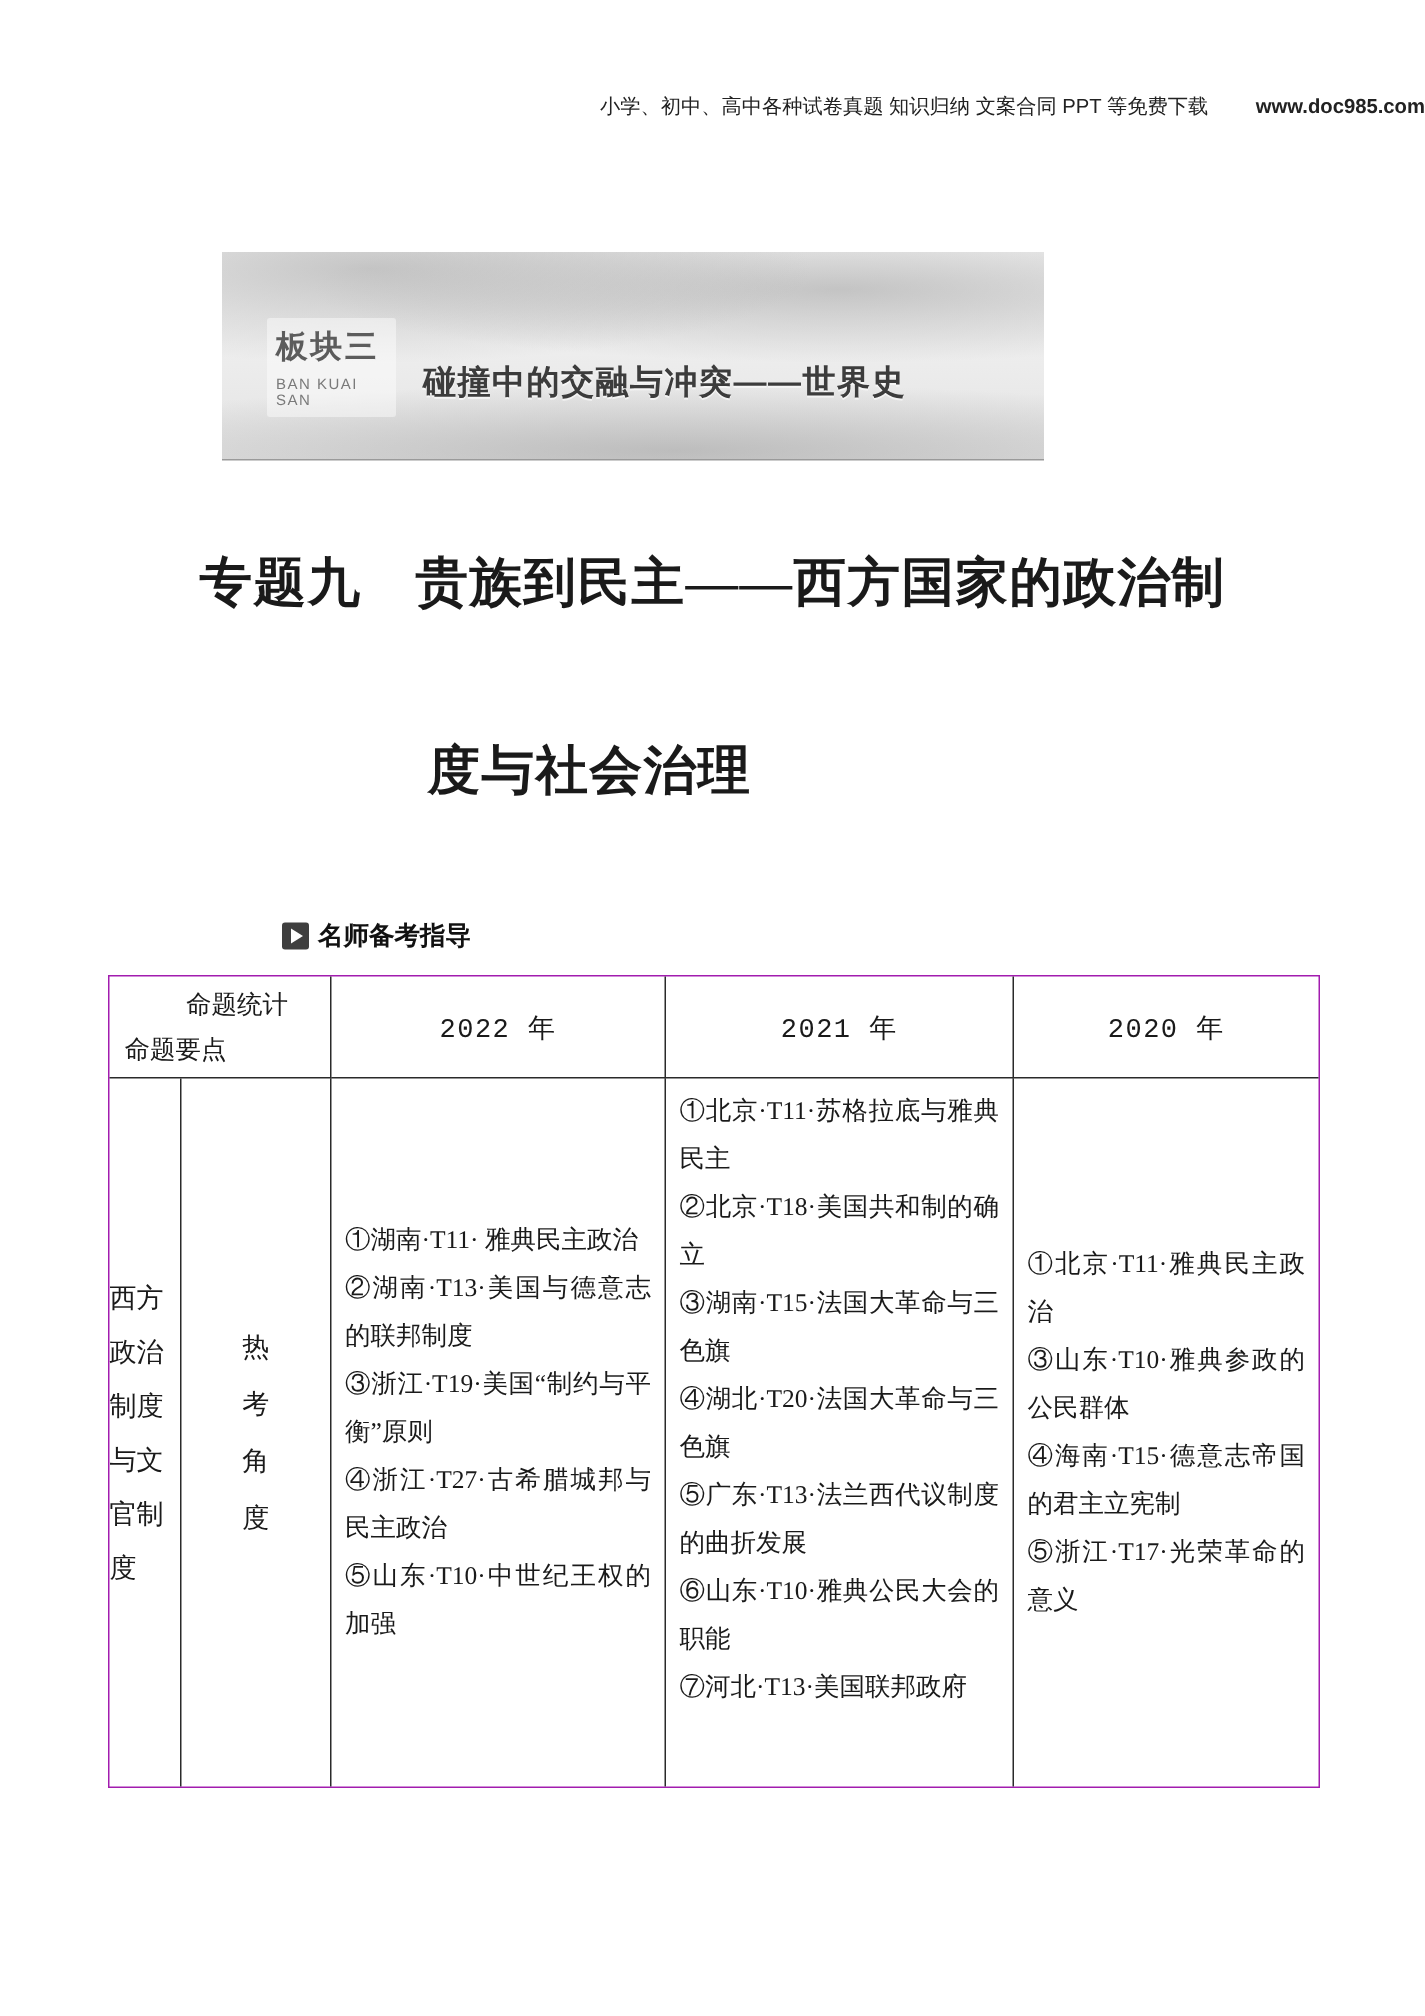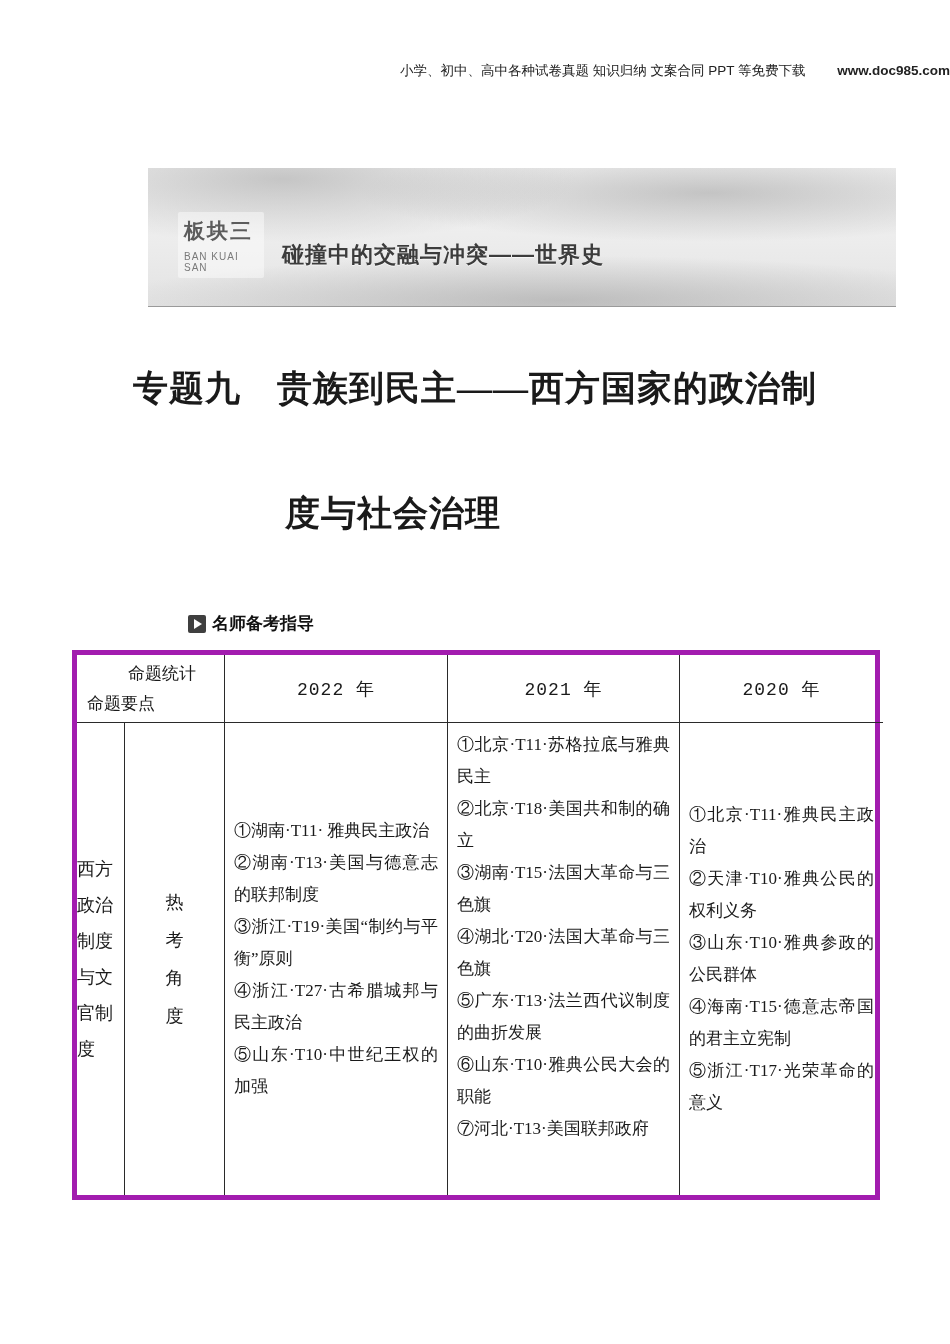--- a/index.html
+++ b/index.html
@@ -13,21 +13,21 @@
   
   .top-header {
     position:absolute; top:62px; left:0; width:100%;
     text-align:right; font-size:13.5px; color:#222;
     font-family:"Liberation Sans","DejaVu Sans",sans-serif;
   }
   .top-header .site { font-weight:bold; margin-left:28px; }
 
   
   .banner {
-    position:absolute; left:148px; top:168px; width:748px; height:139px;
+    position:absolute; left:148px; top:168px; width:548px; height:139px;
     background:
       radial-gradient(ellipse 420px 90px at 18% 8%, rgba(160,160,160,.55), rgba(160,160,160,0) 70%),
       radial-gradient(ellipse 500px 70px at 75% 18%, rgba(140,140,140,.45), rgba(140,140,140,0) 70%),
       radial-gradient(ellipse 600px 60px at 55% 96%, rgba(150,150,150,.5), rgba(150,150,150,0) 75%),
       linear-gradient(180deg,#f4f4f4 0%,#ececec 55%,#e3e3e3 100%);
     border-bottom:1px solid #9a9a9a;
   }
   .banner-badge {
     position:absolute; left:30px; top:44px; width:86px; height:66px;
     background:rgba(255,255,255,.45); border-radius:2px;
@@ -75,21 +75,21 @@
     margin-left:2px;
   }
   .section-label { font-size:17px; font-weight:bold; color:#111; }
 
   
   .stat-table {
     position:absolute; left:72px; top:650px; width:808px;
     display:grid;
     grid-template-columns:48px 100px 223px 232px 203px;
     grid-template-rows:68px 472px;
-    border:5px solid #a21caf;
+    border:1px solid #a21caf;
     font-size:17px;
   }
   .cell { border-right:1px solid #2a2a2a; border-bottom:1px solid #2a2a2a; }
   .cell.last-col { border-right:none; }
   .cell.last-row { border-bottom:none; }
 
   .corner-cell {
     grid-column:1 / 3;
     display:flex; flex-direction:column; justify-content:space-between;
     padding:7px 10px; font-size:17px;
@@ -168,21 +168,20 @@
         <div class="cell-item">①北京·T11·苏格拉底与雅典民主</div>
         <div class="cell-item">②北京·T18·美国共和制的确立</div>
         <div class="cell-item">③湖南·T15·法国大革命与三色旗</div>
         <div class="cell-item">④湖北·T20·法国大革命与三色旗</div>
         <div class="cell-item">⑤广东·T13·法兰西代议制度的曲折发展</div>
         <div class="cell-item">⑥山东·T10·雅典公民大会的职能</div>
         <div class="cell-item">⑦河北·T13·美国联邦政府</div>
       </div>
     <div class="cell list-cell v-center last-col last-row">
         <div class="cell-item">①北京·T11·雅典民主政治</div>
-        <div class="cell-item">②天津·T10·雅典公民的权利义务</div>
         <div class="cell-item">③山东·T10·雅典参政的公民群体</div>
         <div class="cell-item">④海南·T15·德意志帝国的君主立宪制</div>
         <div class="cell-item">⑤浙江·T17·光荣革命的意义</div>
       </div>
 
   </div>
 
 </div>
 
 </body></html>

